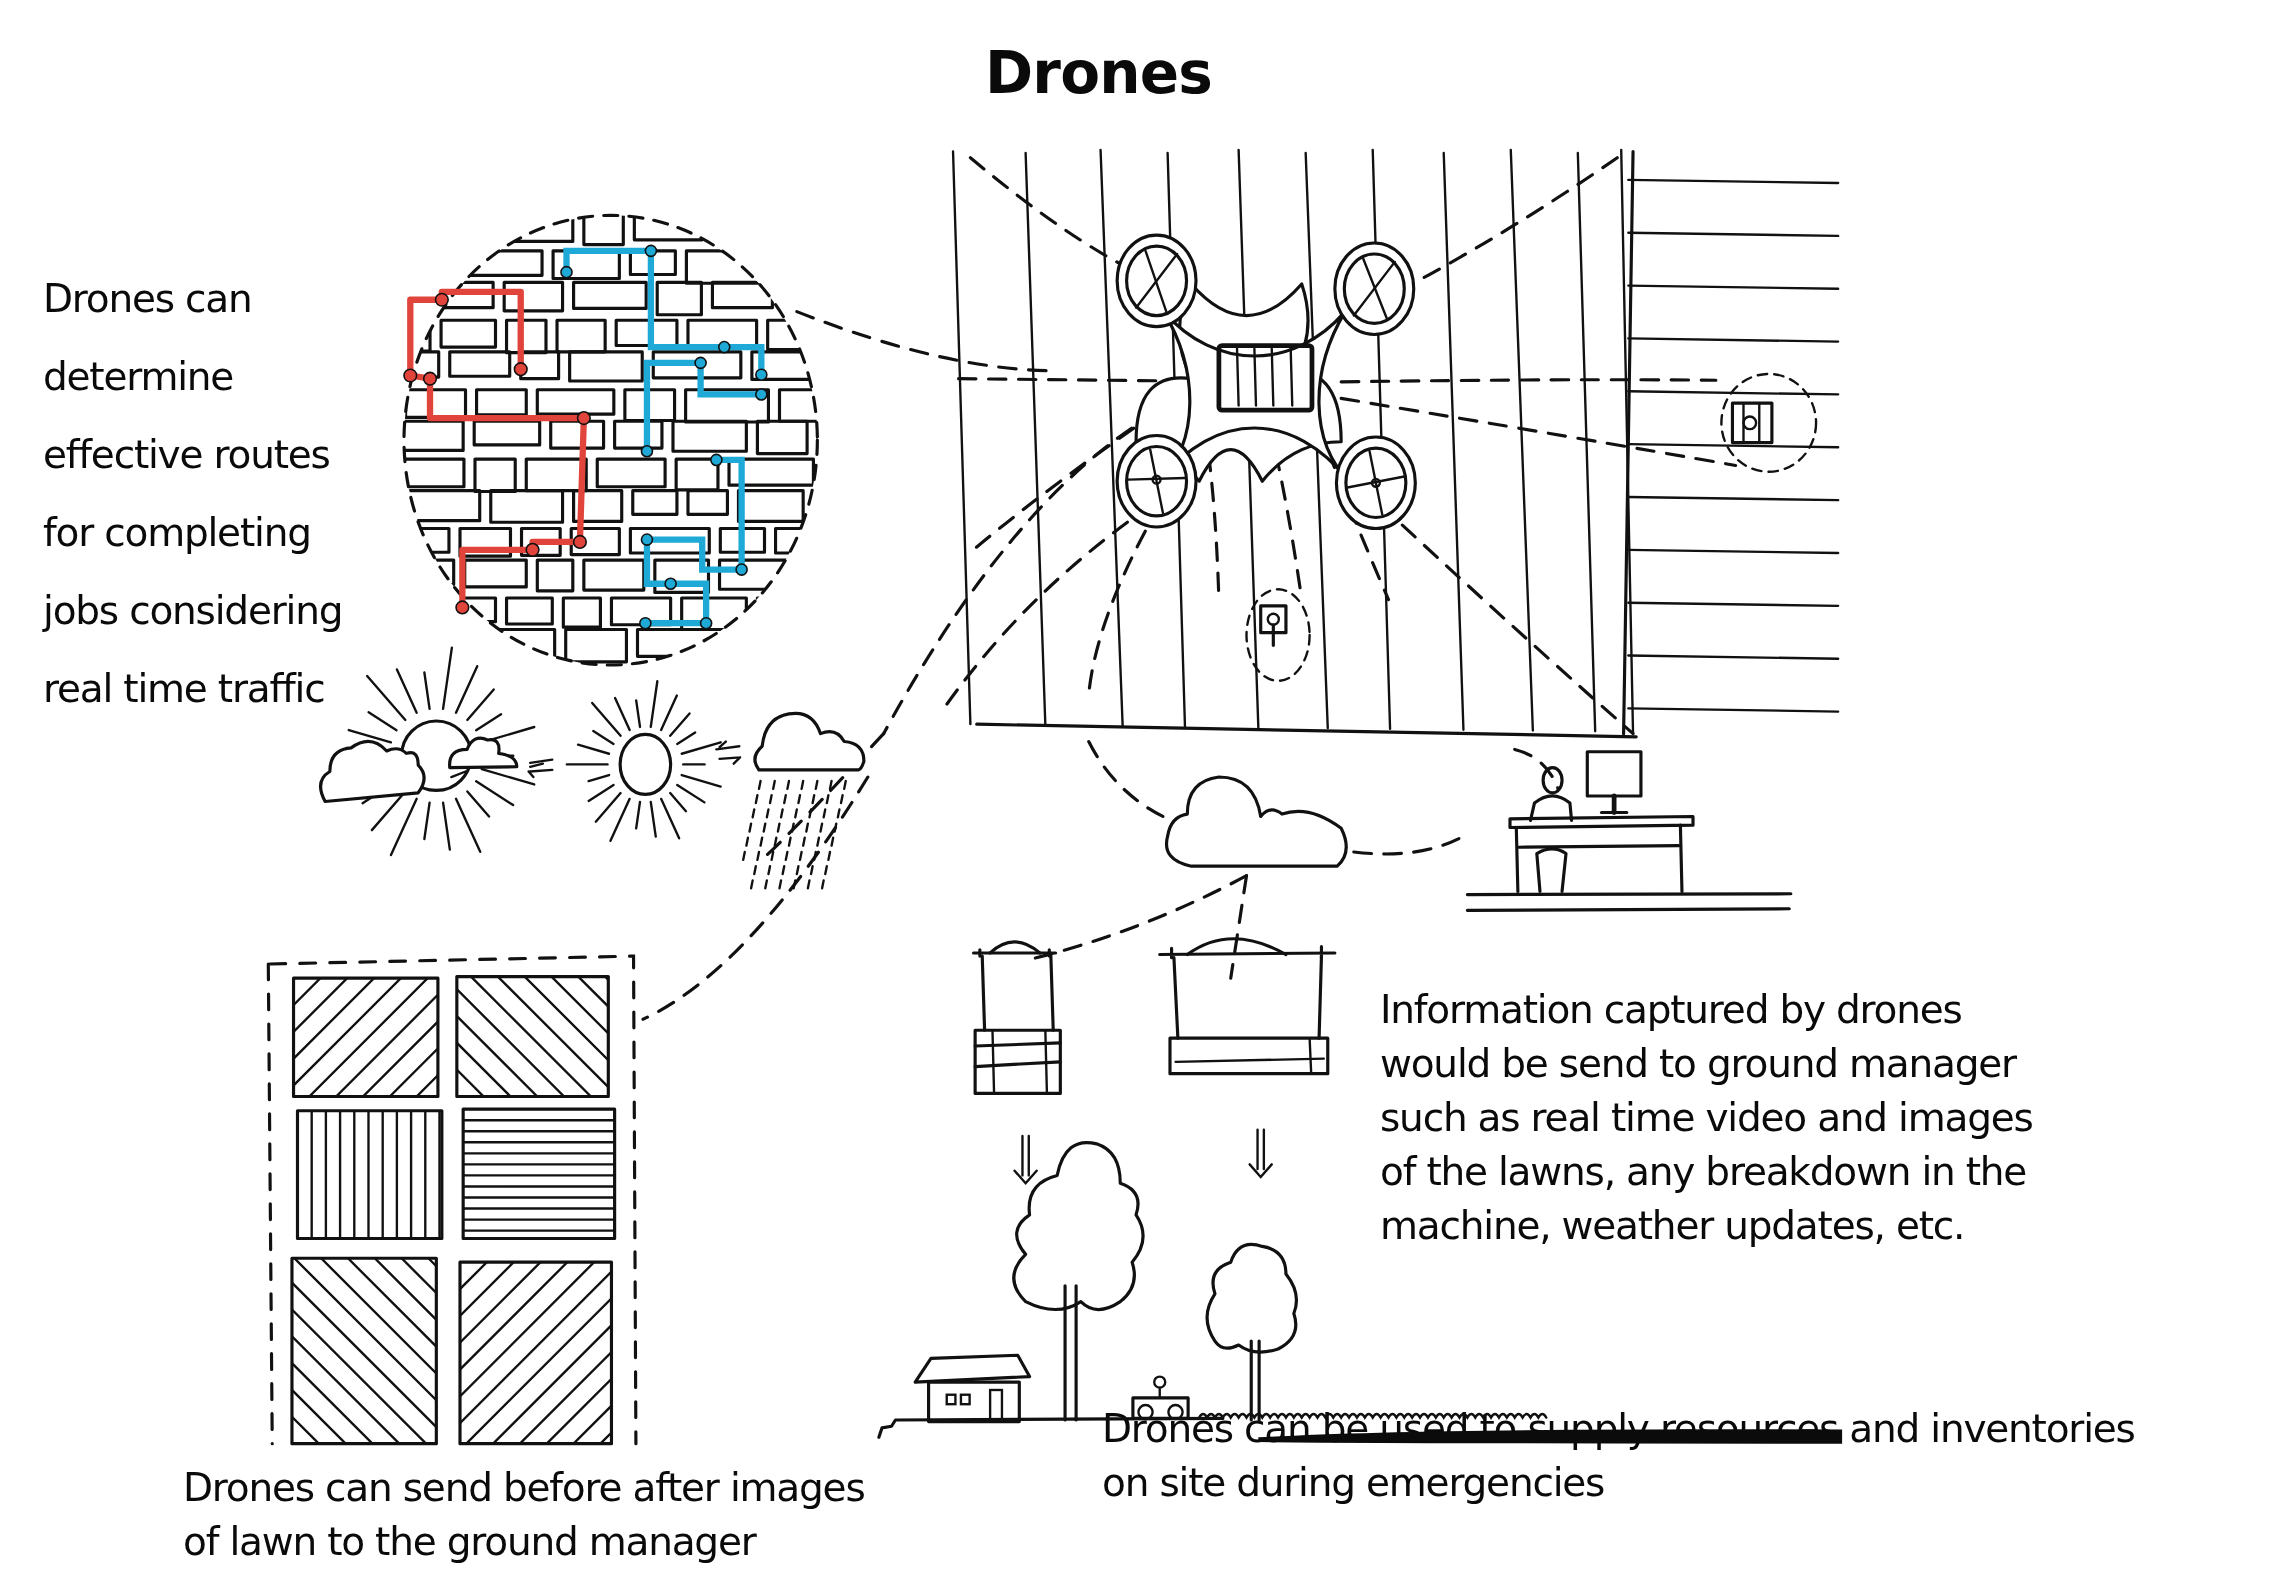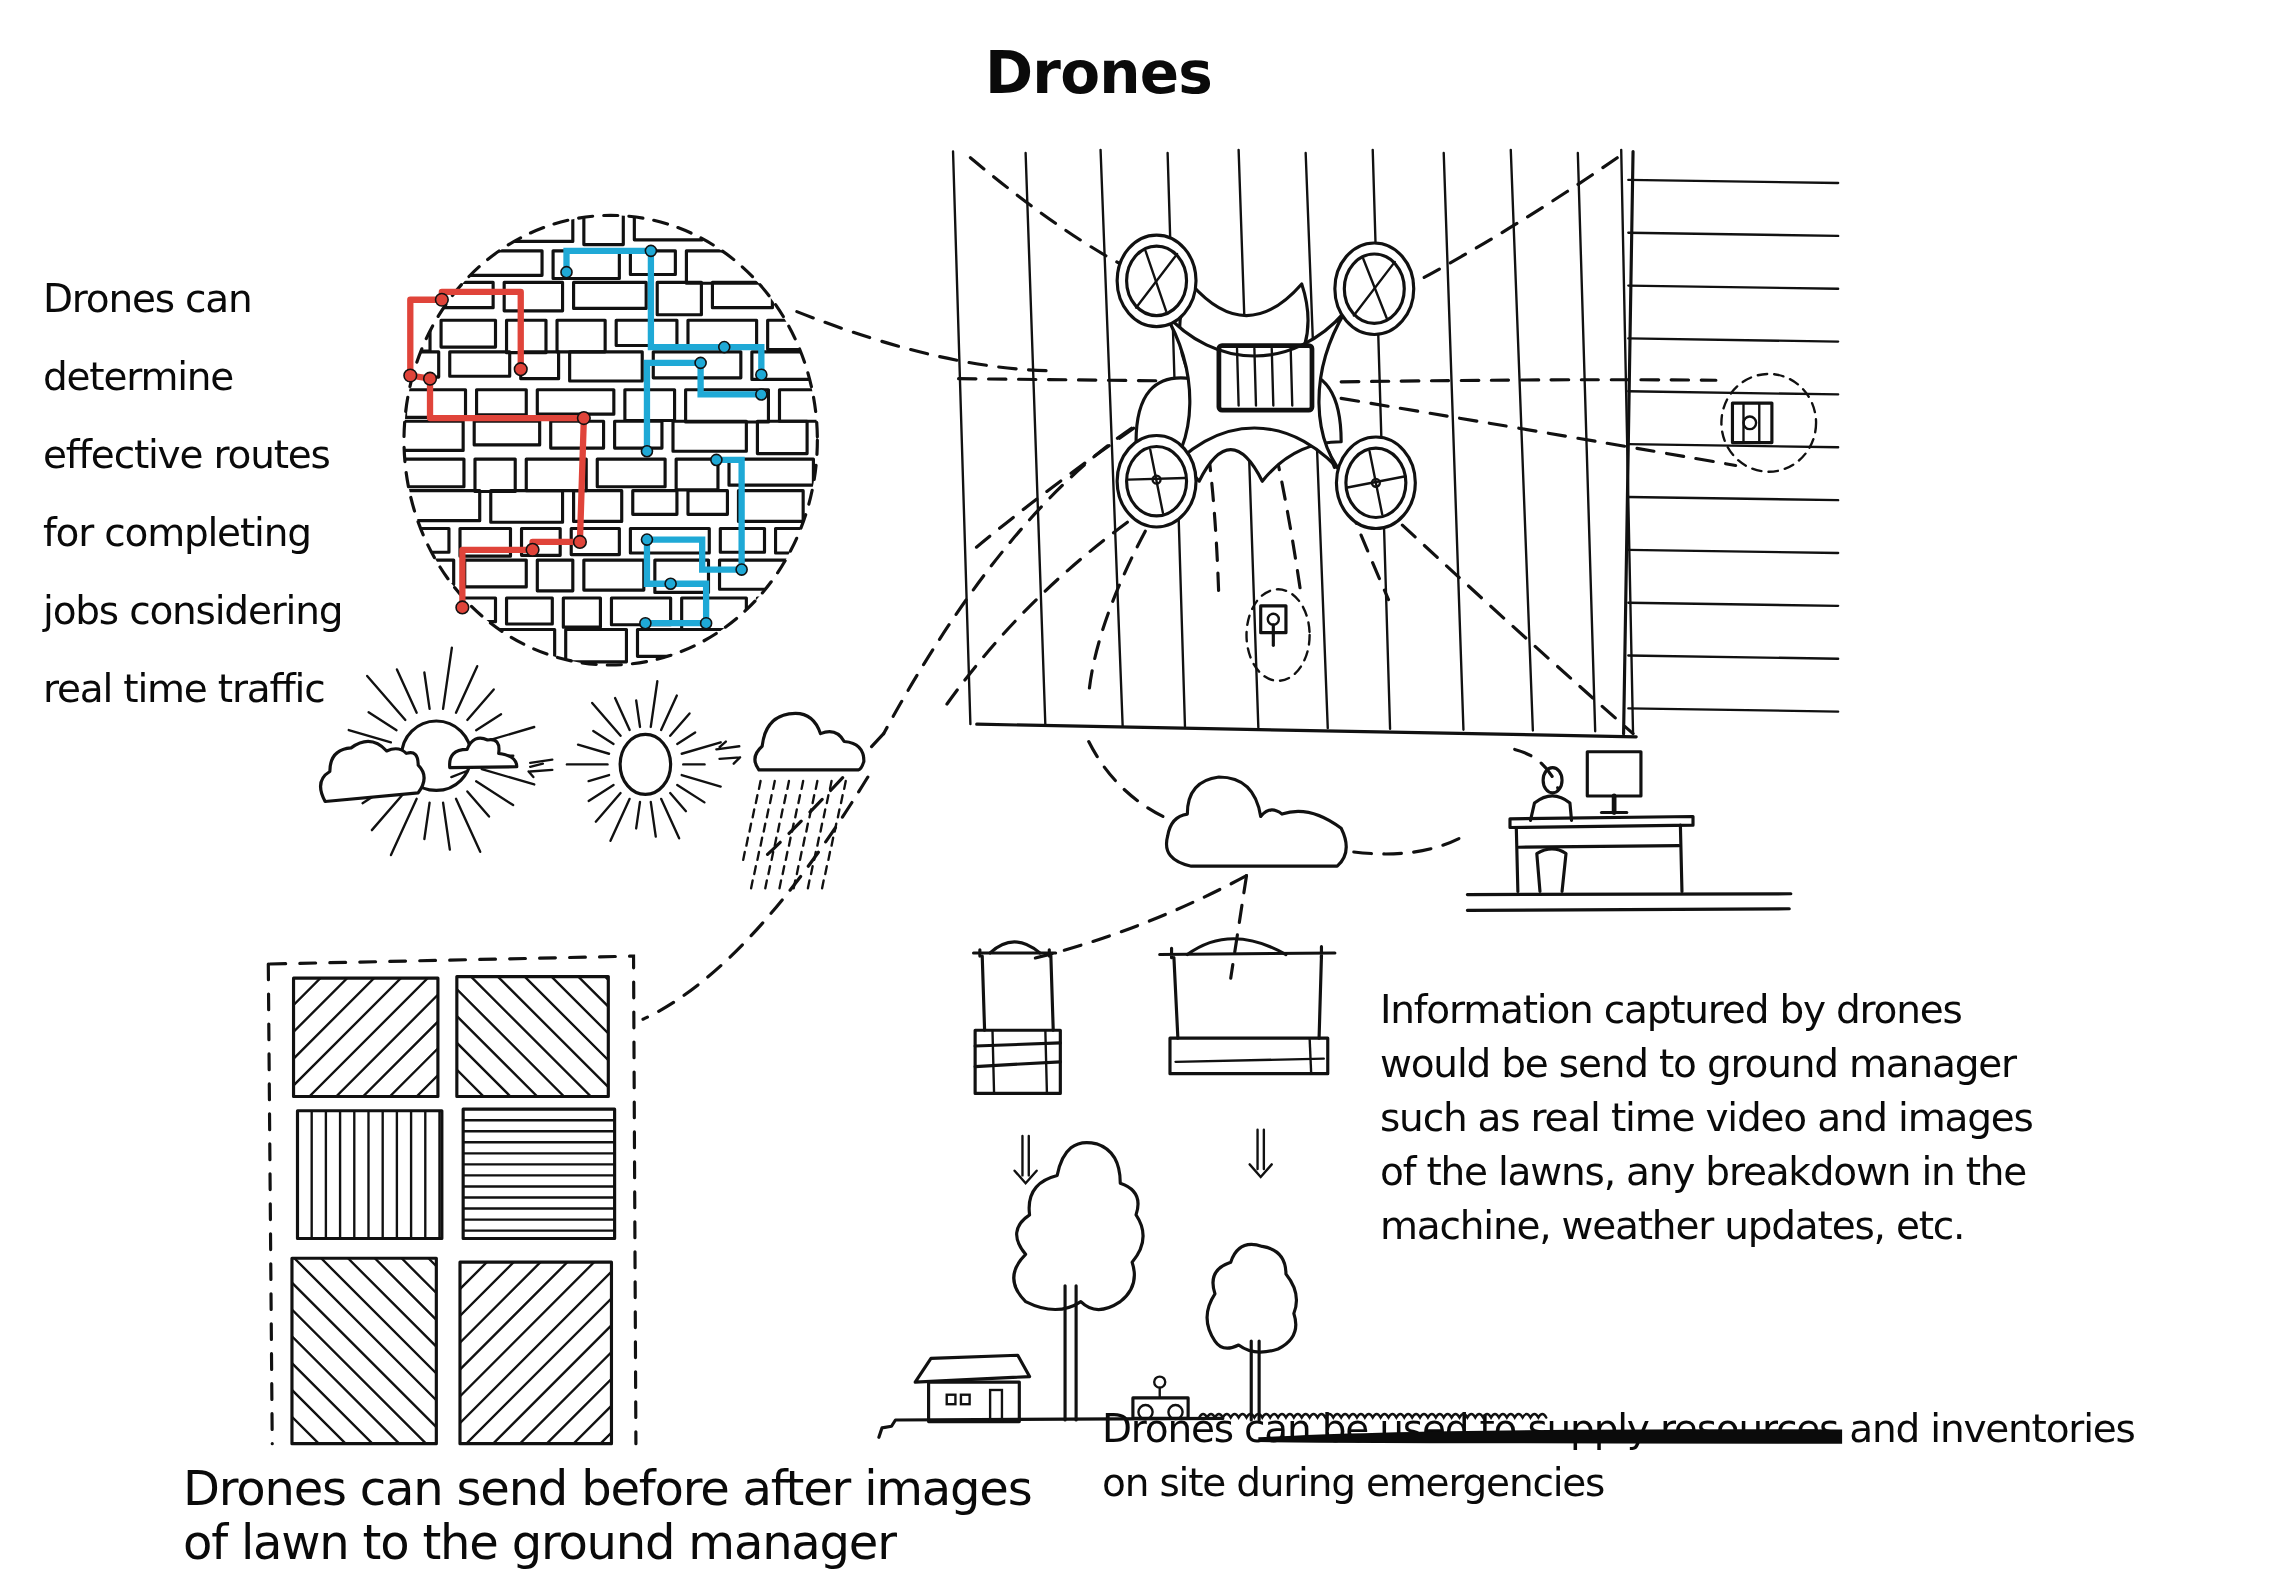--- a/index.html
+++ b/index.html
@@ -4,21 +4,21 @@
 <style>
   html, body { margin: 0; padding: 0; background: #ffffff; }
   body { width: 2295px; height: 1588px; position: relative; overflow: hidden;
          font-family: "DejaVu Sans", "Liberation Sans", sans-serif; color: #000; }
   #canvas { position: absolute; left: 0; top: 0; width: 2295px; height: 1588px; }
   .txt { position: absolute; white-space: pre-line; font-family: "DejaVu Sans", sans-serif;
          color: #0a0a0a; letter-spacing: -1.2px; }
   #title { left: 961px; top: 39px; font-size: 58px; font-weight: bold; letter-spacing: -0.8px; margin-left: 24px; }
   #note-routes { left: 43px; top: 260px; font-size: 39px; line-height: 78px; }
   #note-info { left: 1380px; top: 983px; font-size: 39px; line-height: 54px; }
-  #note-before-after { left: 183px; top: 1461px; font-size: 48px; line-height: 54px; }
+  #note-before-after { left: 183px; top: 1461px; font-size: 39px; line-height: 54px; }
   #note-supply { left: 1102px; top: 1402px; font-size: 39px; line-height: 54px; }
   svg .ink { stroke: #111; fill: none; stroke-width: 4; stroke-linecap: round; stroke-linejoin: round; }
   svg .thin { stroke: #111; fill: none; stroke-width: 3; stroke-linecap: round; }
   svg .dash { stroke: #111; fill: none; stroke-width: 4; stroke-dasharray: 22 16; stroke-linecap: round; }
   svg .bold { stroke: #111; fill: none; stroke-width: 6; stroke-linecap: round; stroke-linejoin: round; }
   svg .fillw { fill: #fff; }
 </style>
 </head>
 <body>
 

